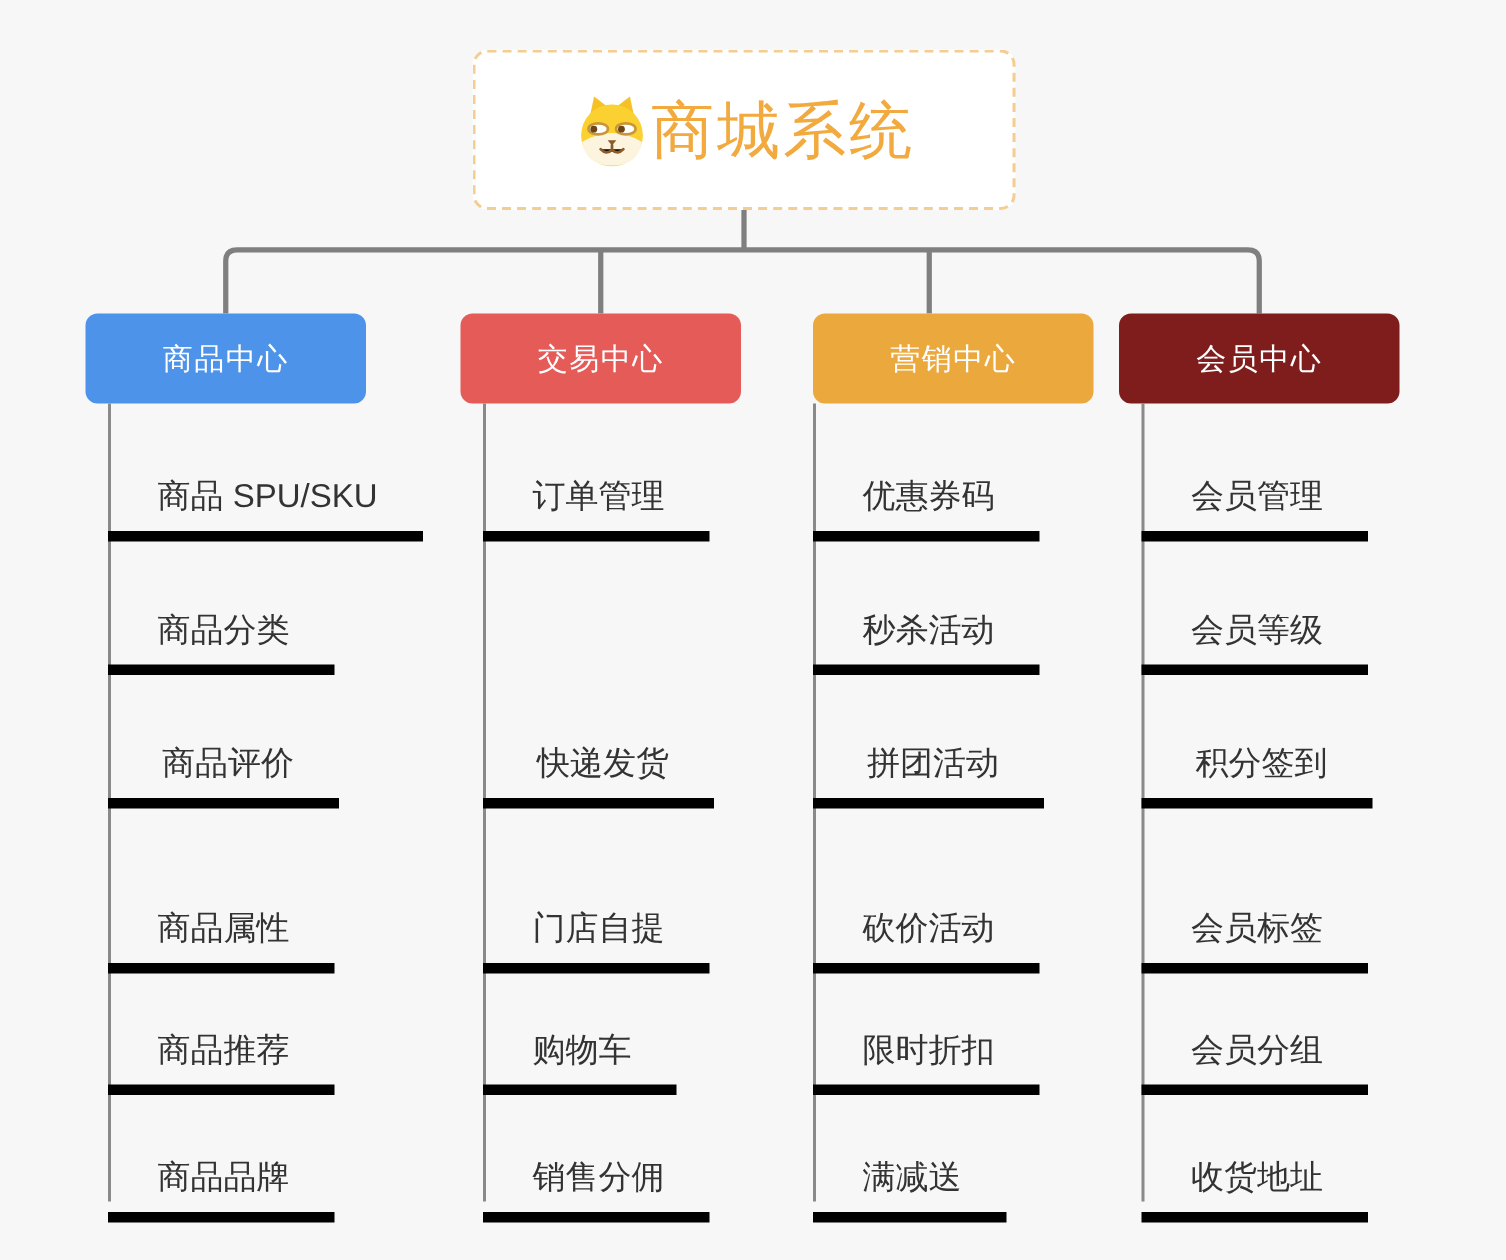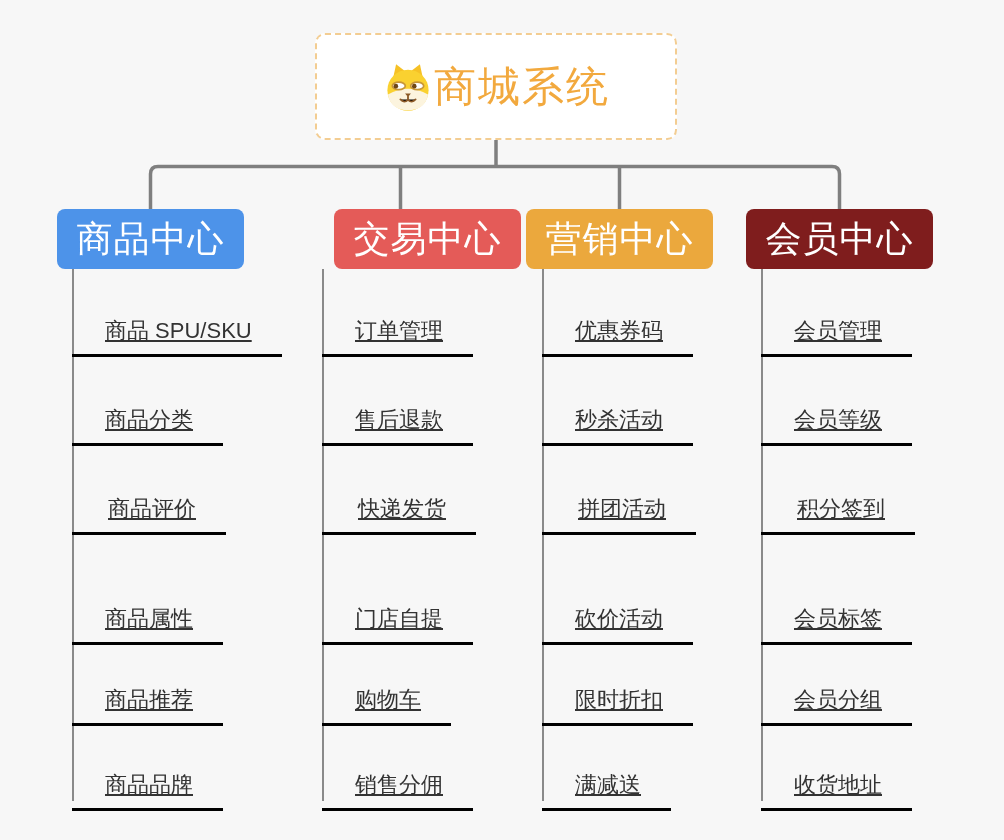--- a/index.html
+++ b/index.html
@@ -44,26 +44,26 @@
   
   .branch{
     position:absolute;
     top:209px;
     width:187px; height:60px;
     border-radius:8px;
     display:flex;
     align-items:center;
     justify-content:center;
     color:#ffffff;
-    font-size:36px;
+    font-size:20px;
     letter-spacing:1px;
   }
   .b0{left:57px;}
-  .b1{left:307px;margin-left:27px;}
-  .b2{left:526px;}
+  .b1{left:307px;}
+  .b2{left:542px;}
   .b3{left:746px;}
   
   .trunk{
     position:absolute;
     top:269px;
     width:2px; height:532px;
     background:#8a8a8a;
   }
   .t0{left:72px;}
   .t1{left:322px;}
@@ -71,22 +71,21 @@
   .t3{left:761px;}
   
   .leaf{
     position:absolute;
     display:inline-block;
     white-space:nowrap;
     font-size:22px;
     color:#333333;
     line-height:30px;
     padding:0 30px 8px 33px;
-    border-bottom:3px solid #000000;
-    text-decoration:underline;
+    border-bottom:7px solid #000000;
   }
   .c0{left:72px;}
   .c1{left:322px;}
   .c2{left:542px;}
   .c3{left:761px;}
   .r0{top:316px;}
   .r1{top:405px;}
   .r2{top:494px;padding-left:36px;}
   .r3{top:583px;margin-top:21px;}
   .r4{top:640px;margin-top:45px;}
@@ -139,21 +138,20 @@
   <div class="trunk t3"></div>
 
   <div class="leaf c0 r0">商品 SPU/SKU</div>
   <div class="leaf c0 r1">商品分类</div>
   <div class="leaf c0 r2">商品评价</div>
   <div class="leaf c0 r3">商品属性</div>
   <div class="leaf c0 r4">商品推荐</div>
   <div class="leaf c0 r5">商品品牌</div>
 
   <div class="leaf c1 r0">订单管理</div>
-  <div class="leaf c1 r1">售后退款</div>
   <div class="leaf c1 r2">快递发货</div>
   <div class="leaf c1 r4">购物车</div>
   <div class="leaf c1 r3">门店自提</div>
   <div class="leaf c1 r5">销售分佣</div>
 
   <div class="leaf c2 r0">优惠券码</div>
   <div class="leaf c2 r1">秒杀活动</div>
   <div class="leaf c2 r2">拼团活动</div>
   <div class="leaf c2 r3">砍价活动</div>
   <div class="leaf c2 r4">限时折扣</div>

